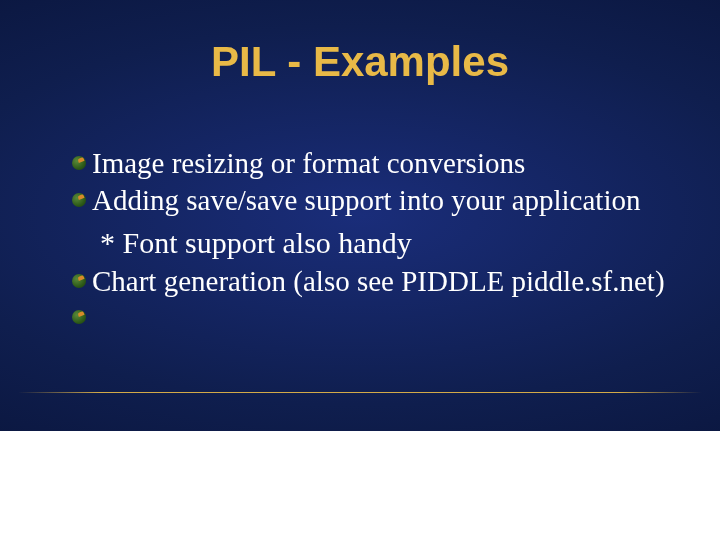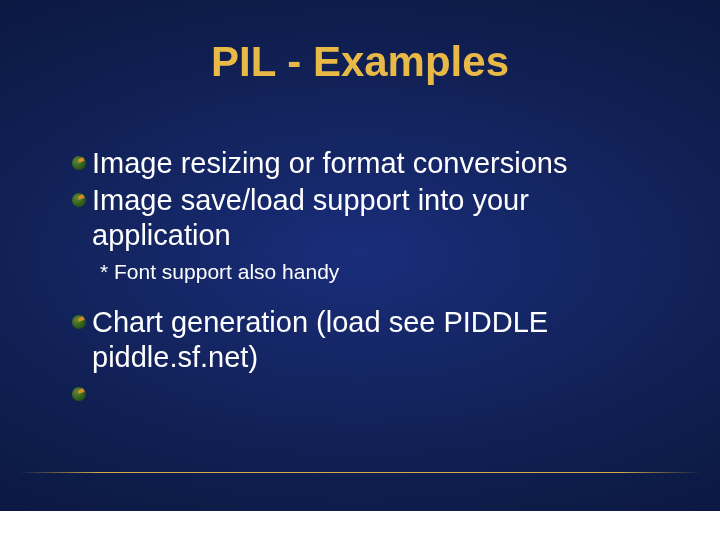--- a/index.html
+++ b/index.html
@@ -5,21 +5,21 @@
   html, body {
     margin: 0;
     padding: 0;
     width: 720px;
     height: 540px;
     overflow: hidden;
     font-family: Arial, Helvetica, sans-serif;
   }
   .slide {
     width: 720px;
-    height: 511px;
+    height: 431px;
     background: radial-gradient(ellipse 110% 80% at 50% 50%, #1a2d7a 0%, #0f1e4e 55%, #081236 100%);
     position: relative;
     box-sizing: border-box;
   }
   .title {
     position: absolute;
     top: 38px;
     left: 0;
     width: 100%;
     text-align: center;
@@ -28,20 +28,21 @@
     font-weight: 900;
     font-size: 42px;
     letter-spacing: 0px;
   }
   .body {
     position: absolute;
     top: 146px;
     left: 72px;
     right: 50px;
     color: #ffffff;
+    font-family: Liberation Serif, serif;
   }
   .bullet-row {
     display: flex;
     align-items: flex-start;
     line-height: 1.2;
     margin-bottom: 2px;
   }
   .bullet-icon {
     flex: 0 0 auto;
     width: 14px;
@@ -67,25 +68,25 @@
     background: #d78a2a;
     border-radius: 2px 2px 0 0;
     transform: rotate(-20deg);
   }
   .bullet-text {
     font-size: 29px;
     color: #ffffff;
     font-weight: 400;
   }
   .sub-note {
-    font-size: 21px;
+    font-size: 30px;
     color: #ffffff;
     margin-left: 28px;
     margin-top: 8px;
-    margin-bottom: 21px;
+    margin-bottom: 4px;
   }
   .divider {
     position: absolute;
     left: 18px;
     right: 18px;
     bottom: 38px;
     height: 1px;
     background: linear-gradient(to right, rgba(232,185,71,0) 0%, rgba(232,185,71,0.9) 12%, rgba(232,185,71,0.9) 88%, rgba(232,185,71,0) 100%);
   }
 </style>
@@ -98,28 +99,28 @@
 
   <div class="body">
 
     <div class="bullet-row">
       <span class="bullet-icon"></span>
       <span class="bullet-text">Image resizing or format conversions</span>
     </div>
 
     <div class="bullet-row">
       <span class="bullet-icon"></span>
-      <span class="bullet-text">Image save/load support into your application</span>
+      <span class="bullet-text">Adding save/save support into your application</span>
     </div>
 
     <div class="sub-note">* Font support also handy</div>
 
     <div class="bullet-row">
       <span class="bullet-icon"></span>
-      <span class="bullet-text">Chart generation (load see PIDDLE piddle.sf.net)</span>
+      <span class="bullet-text">Chart generation (also see PIDDLE piddle.sf.net)</span>
     </div>
 
     <div class="bullet-row">
       <span class="bullet-icon"></span>
     </div>
 
 
   </div>
 
   <div class="divider"></div>

